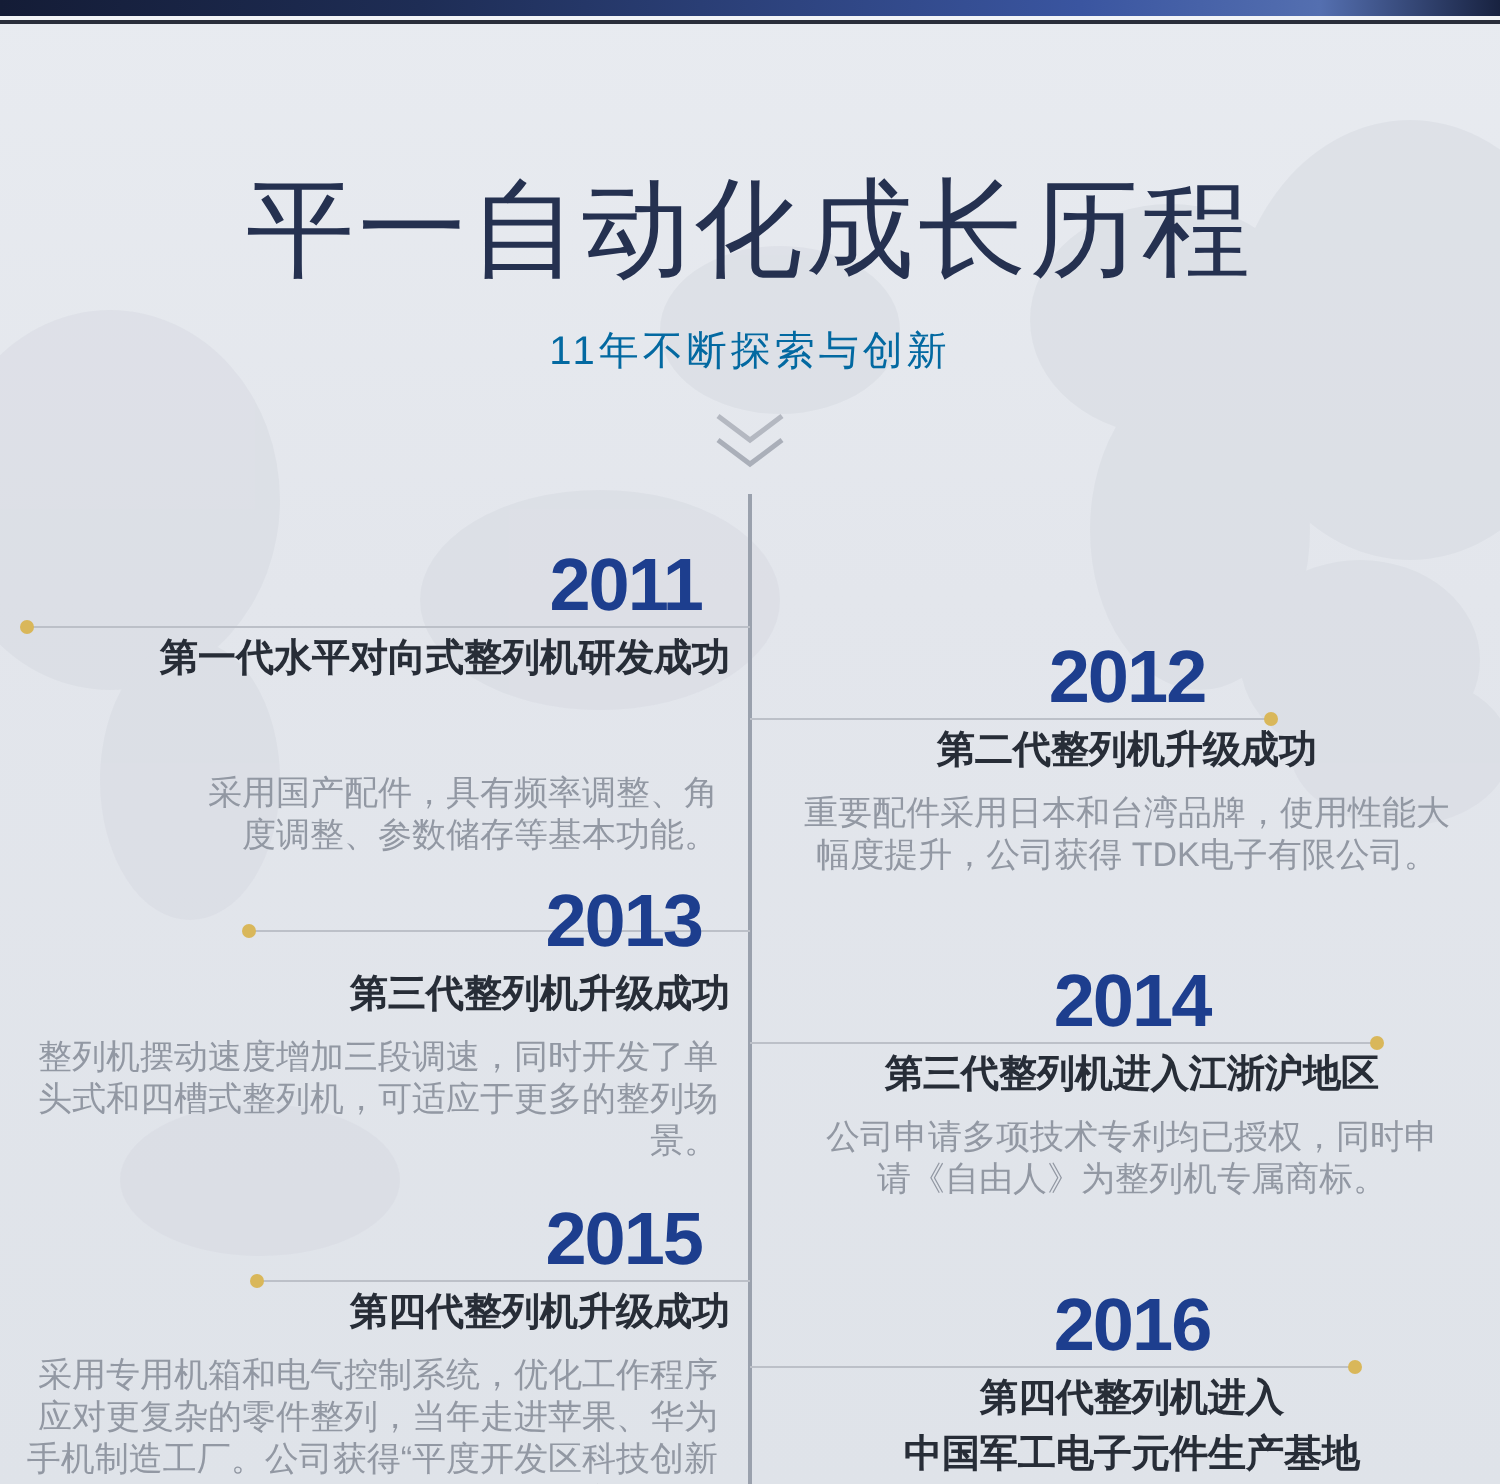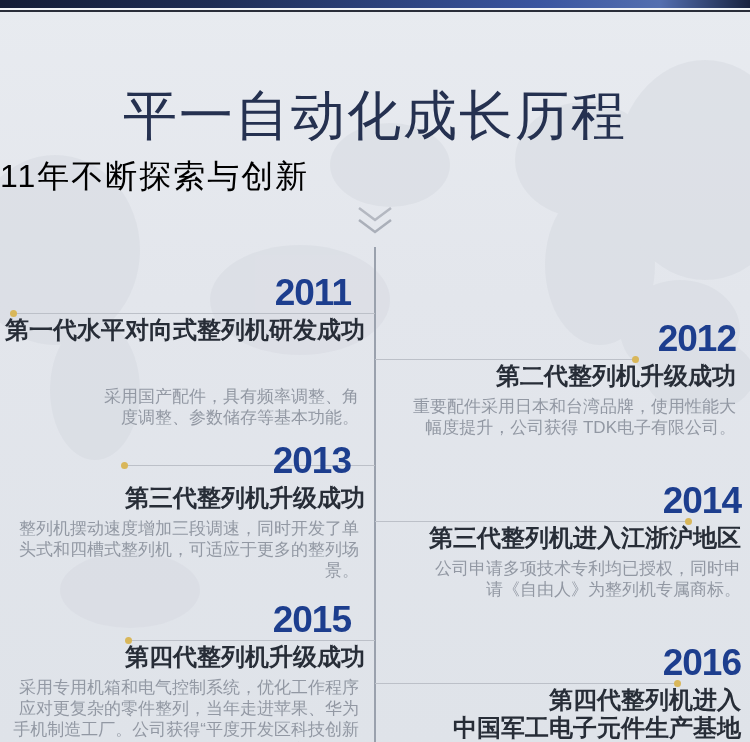--- a/index.html
+++ b/index.html
@@ -13,41 +13,41 @@
     background:linear-gradient(90deg,#141c36 0%,#1e2d55 28%,#3a55a0 72%,#546fb0 88%,#182240 100%);
   }
   .topgap{position:absolute;left:0;top:8px;width:750px;height:2px;background:#f2f4f7;}
   .topline{position:absolute;left:0;top:10px;width:750px;height:2px;background:#2a2e3a;}
   .worldmap{position:absolute;left:0;top:0;z-index:0;}
   .page-title{
     position:absolute;left:0;top:84px;width:750px;margin:0;text-align:center;
     font-size:54px;line-height:62px;font-weight:400;color:#253150;letter-spacing:2px;z-index:2;
   }
   .page-subtitle{
-    position:absolute;left:0;top:160px;width:750px;
-    font-size:32px;line-height:32px;color:#000000;letter-spacing:2px;z-index:2;
+    position:absolute;left:0;top:160px;width:750px;text-align:center;
+    font-size:20px;line-height:32px;color:#0369a1;letter-spacing:2px;z-index:2;
   }
   .chevron{position:absolute;left:353px;top:205px;z-index:2;}
   .vline{position:absolute;left:374px;top:247px;width:2px;height:495px;background:#9aa1ad;z-index:1;}
   .rule{position:absolute;height:1px;background:#bcc0c8;z-index:1;}
   .dot{position:absolute;top:-3px;width:7px;height:7px;border-radius:50%;background:#d9b75a;}
   .rule.dotleft .dot{left:-3px;}
   .rule.dotright .dot{right:-3px;}
   .r0{top:313px;left:13px;width:362px;}
   .r1{top:359px;left:375px;width:261px;}
   .r2{top:465px;left:124px;width:251px;}
   .r3{top:521px;left:375px;width:314px;}
   .r4{top:640px;left:128px;width:247px;}
   .r5{top:683px;left:375px;width:303px;}
   .entry{position:absolute;z-index:2;}
   .entry.left{text-align:right;}
-  .entry.right{text-align:right;}
+  .entry.right{text-align:center;}
   .year{font-size:37px;line-height:41px;font-weight:700;color:#1d3e8e;letter-spacing:-1px;}
   .entry.left .year{padding-right:14px;}
-  .mtitle{font-size:24px;line-height:28px;font-weight:700;color:#272d37;margin-top:3px;}
+  .mtitle{font-size:19px;line-height:28px;font-weight:700;color:#272d37;margin-top:3px;}
   .mdesc{margin-top:6px;font-size:17px;line-height:21px;color:#9298a3;}
   .entry.left .mdesc{padding-right:6px;}
   .descbox{display:inline-block;word-break:break-all;}
   .descbox.d0{width:268px;text-align:right;margin-top:36px;}
   .descbox.d1{width:334px;}
   .descbox.d2{width:348px;text-align:right;}
   .descbox.d3{width:316px;}
   .descbox.d4{width:352px;text-align:right;}
   .e0{left:0;top:272px;width:365px;}
   .e1{left:391px;top:318px;width:345px;}

